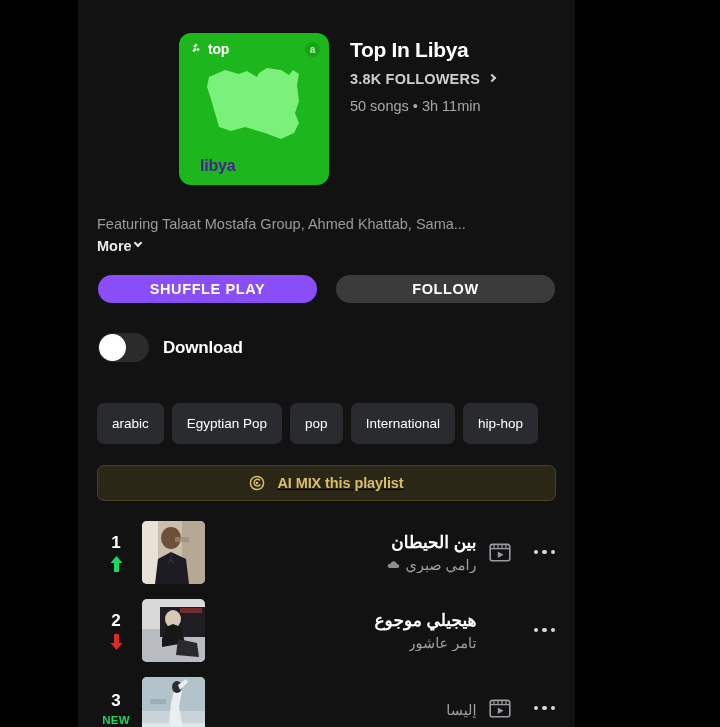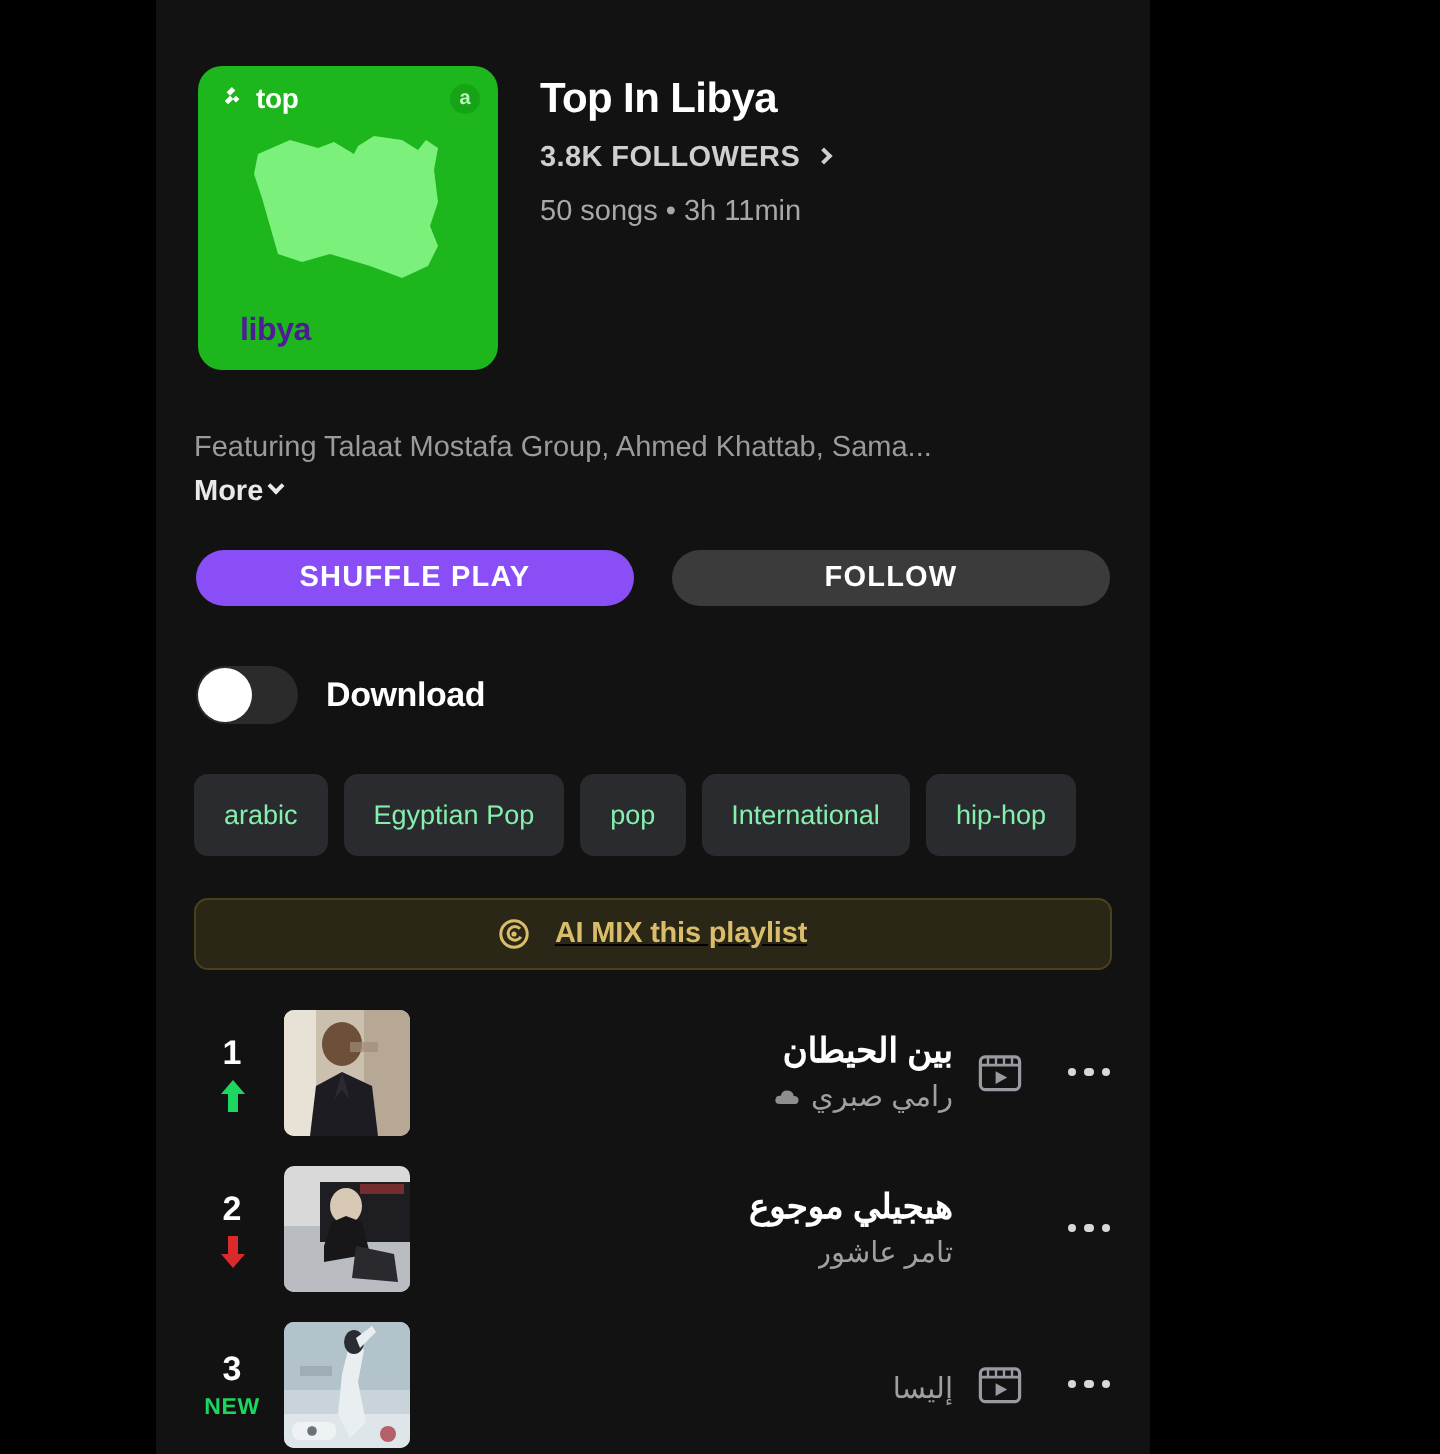--- a/index.html
+++ b/index.html
@@ -21,20 +21,21 @@
     width: 497px; height: 727px;
     background: #121212;
     overflow: hidden;
   }
 
   
   .header {
     display: flex;
     padding: 33px 0 0 21px;
     gap: 21px;
+    justify-content: center;
   }
   .cover {
     position: relative;
     width: 150px; height: 152px;
     border-radius: 12px;
     background: #1DB61D;
     flex: 0 0 auto;
     overflow: hidden;
   }
   .cover-top {
@@ -193,27 +194,28 @@
   .chips {
     display: flex;
     gap: 8px;
     padding: 0 0 0 19px;
     margin-top: 25px;
   }
   .chip {
     height: 41px;
     border-radius: 7px;
     background: #2a2b2f;
-    color: #86efac;
+    color: #ffffff;
     font-size: 13.5px;
     display: flex; align-items: center; justify-content: center;
     padding: 8px 15px;
     white-space: nowrap;
     cursor: pointer;
     flex: 0 0 auto;
+    margin-top: 16px;
   }
 
   
   .aimix {
     margin: 21px 19px 0 19px;
     height: 36px;
     border-radius: 7px;
     background: #2b2717;
     border: 1px solid #4a421f;
     display: flex;

